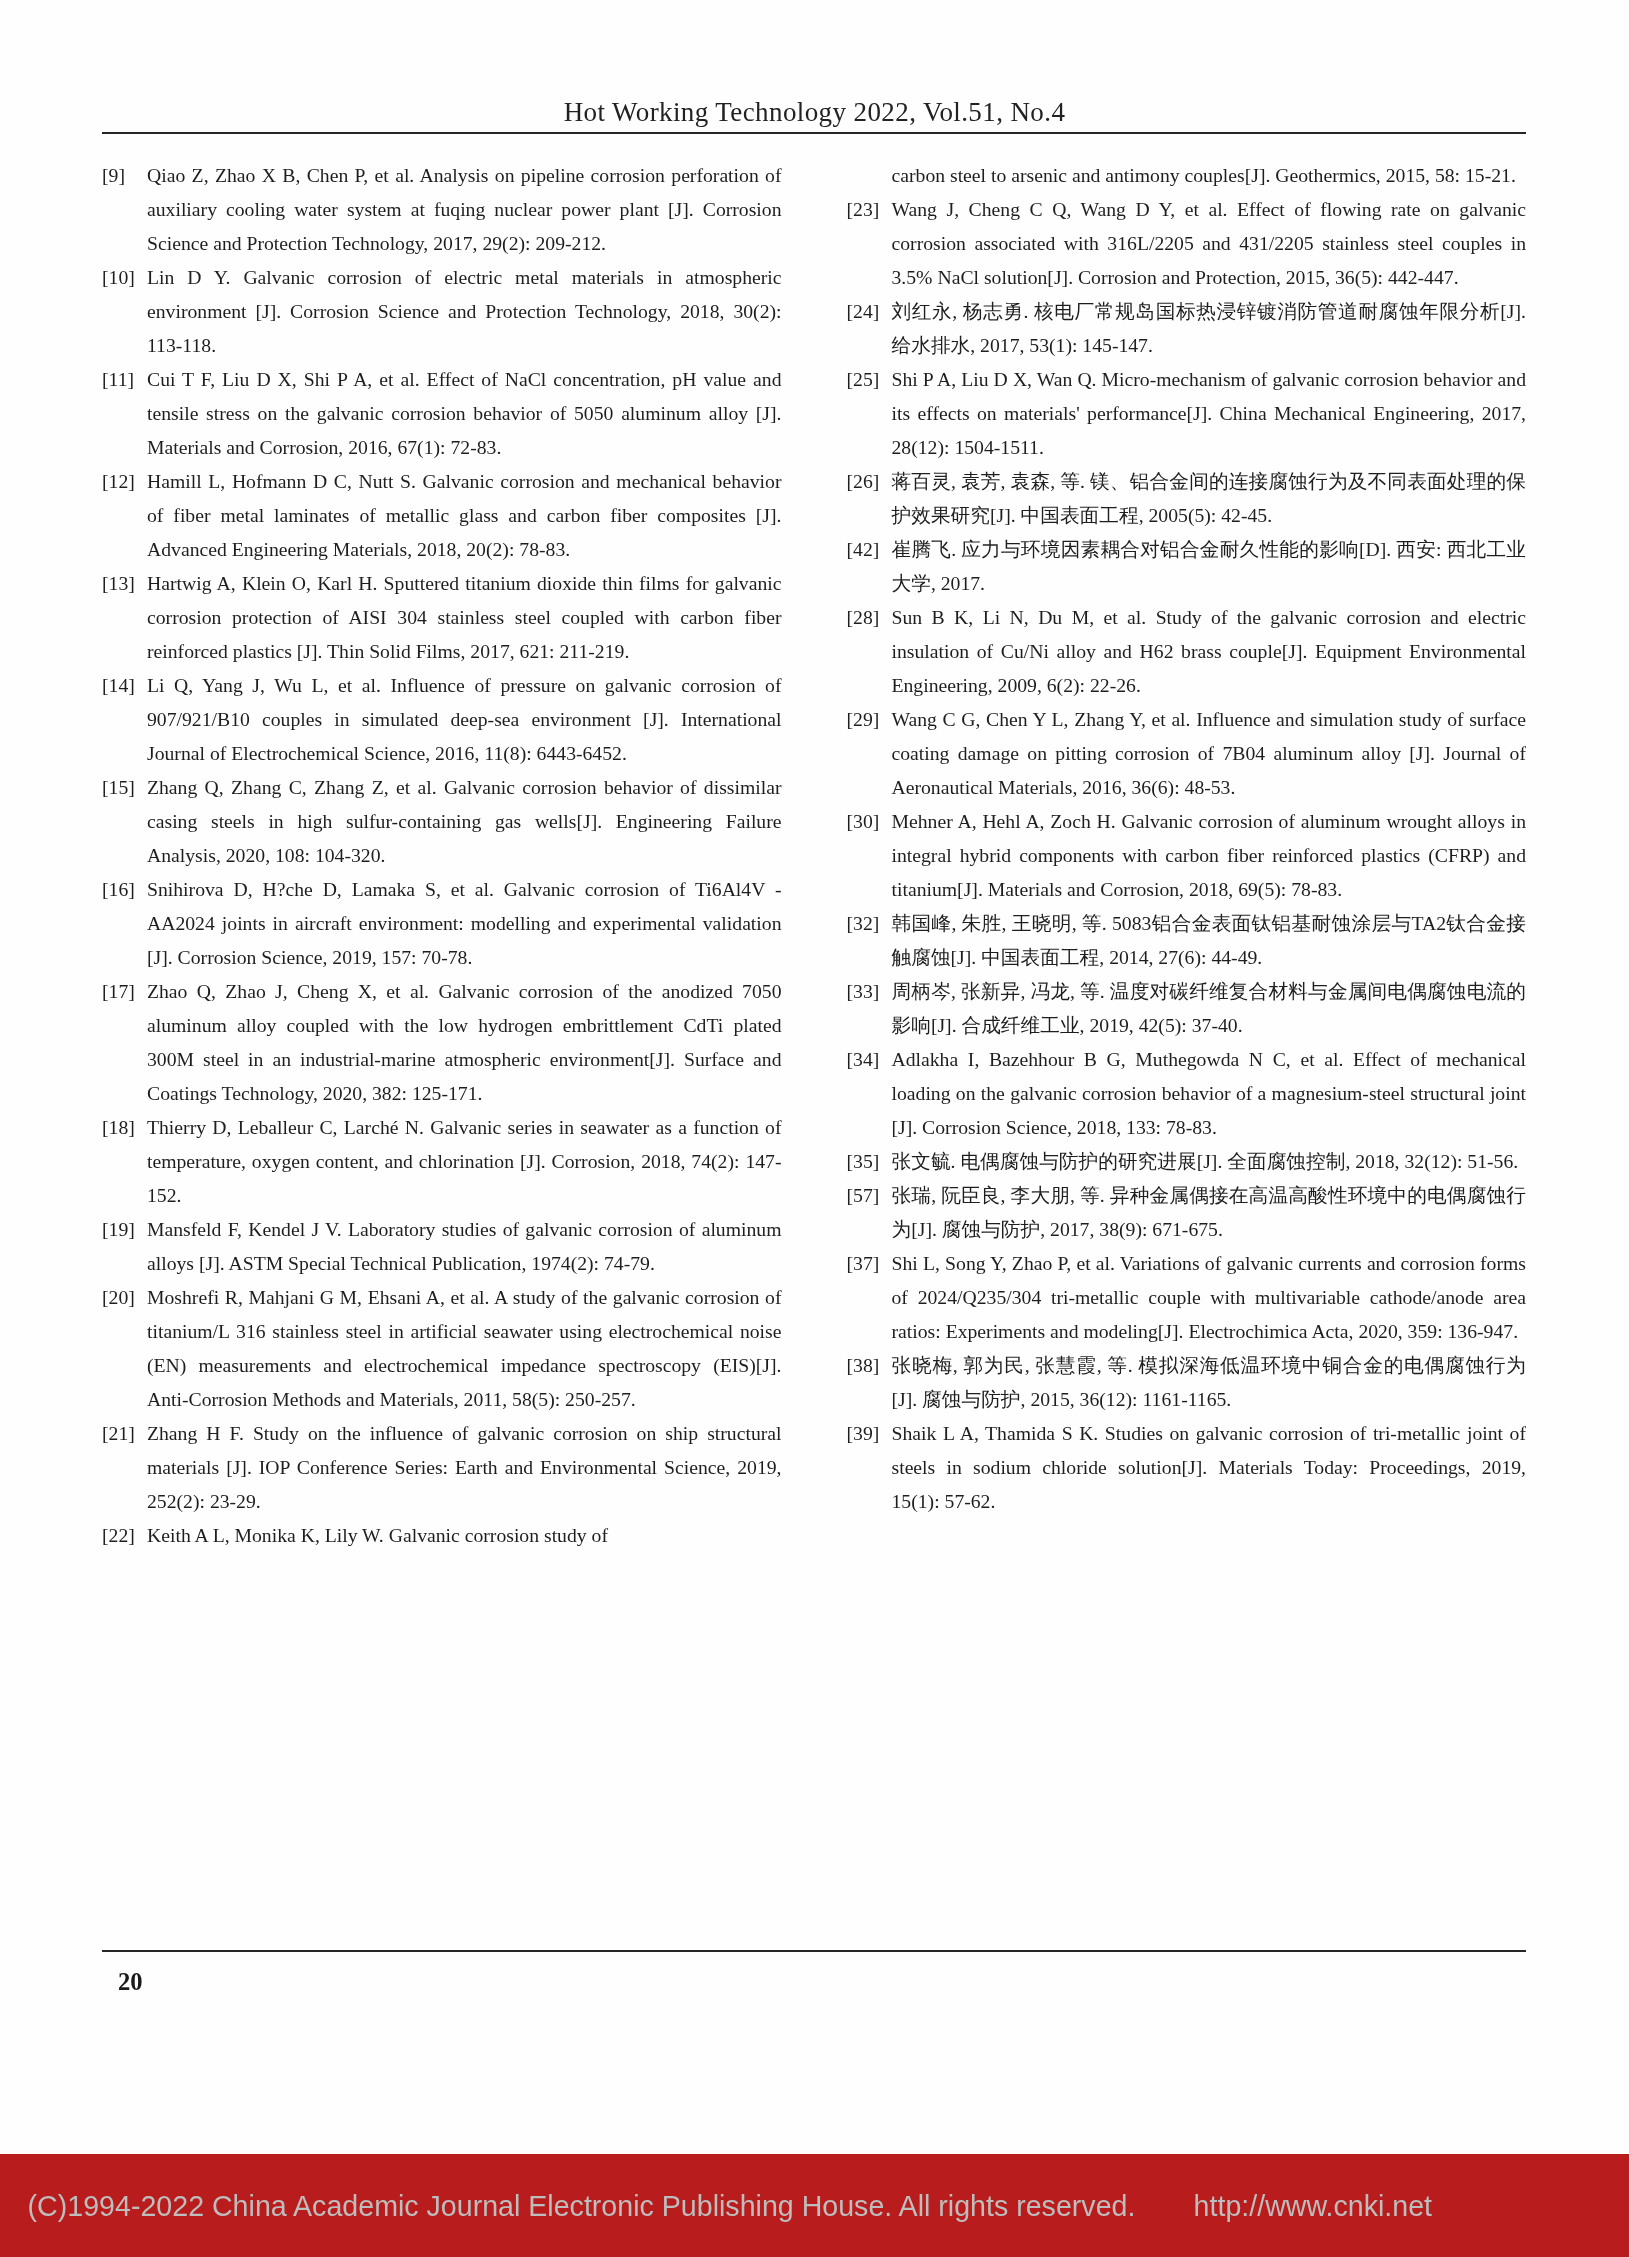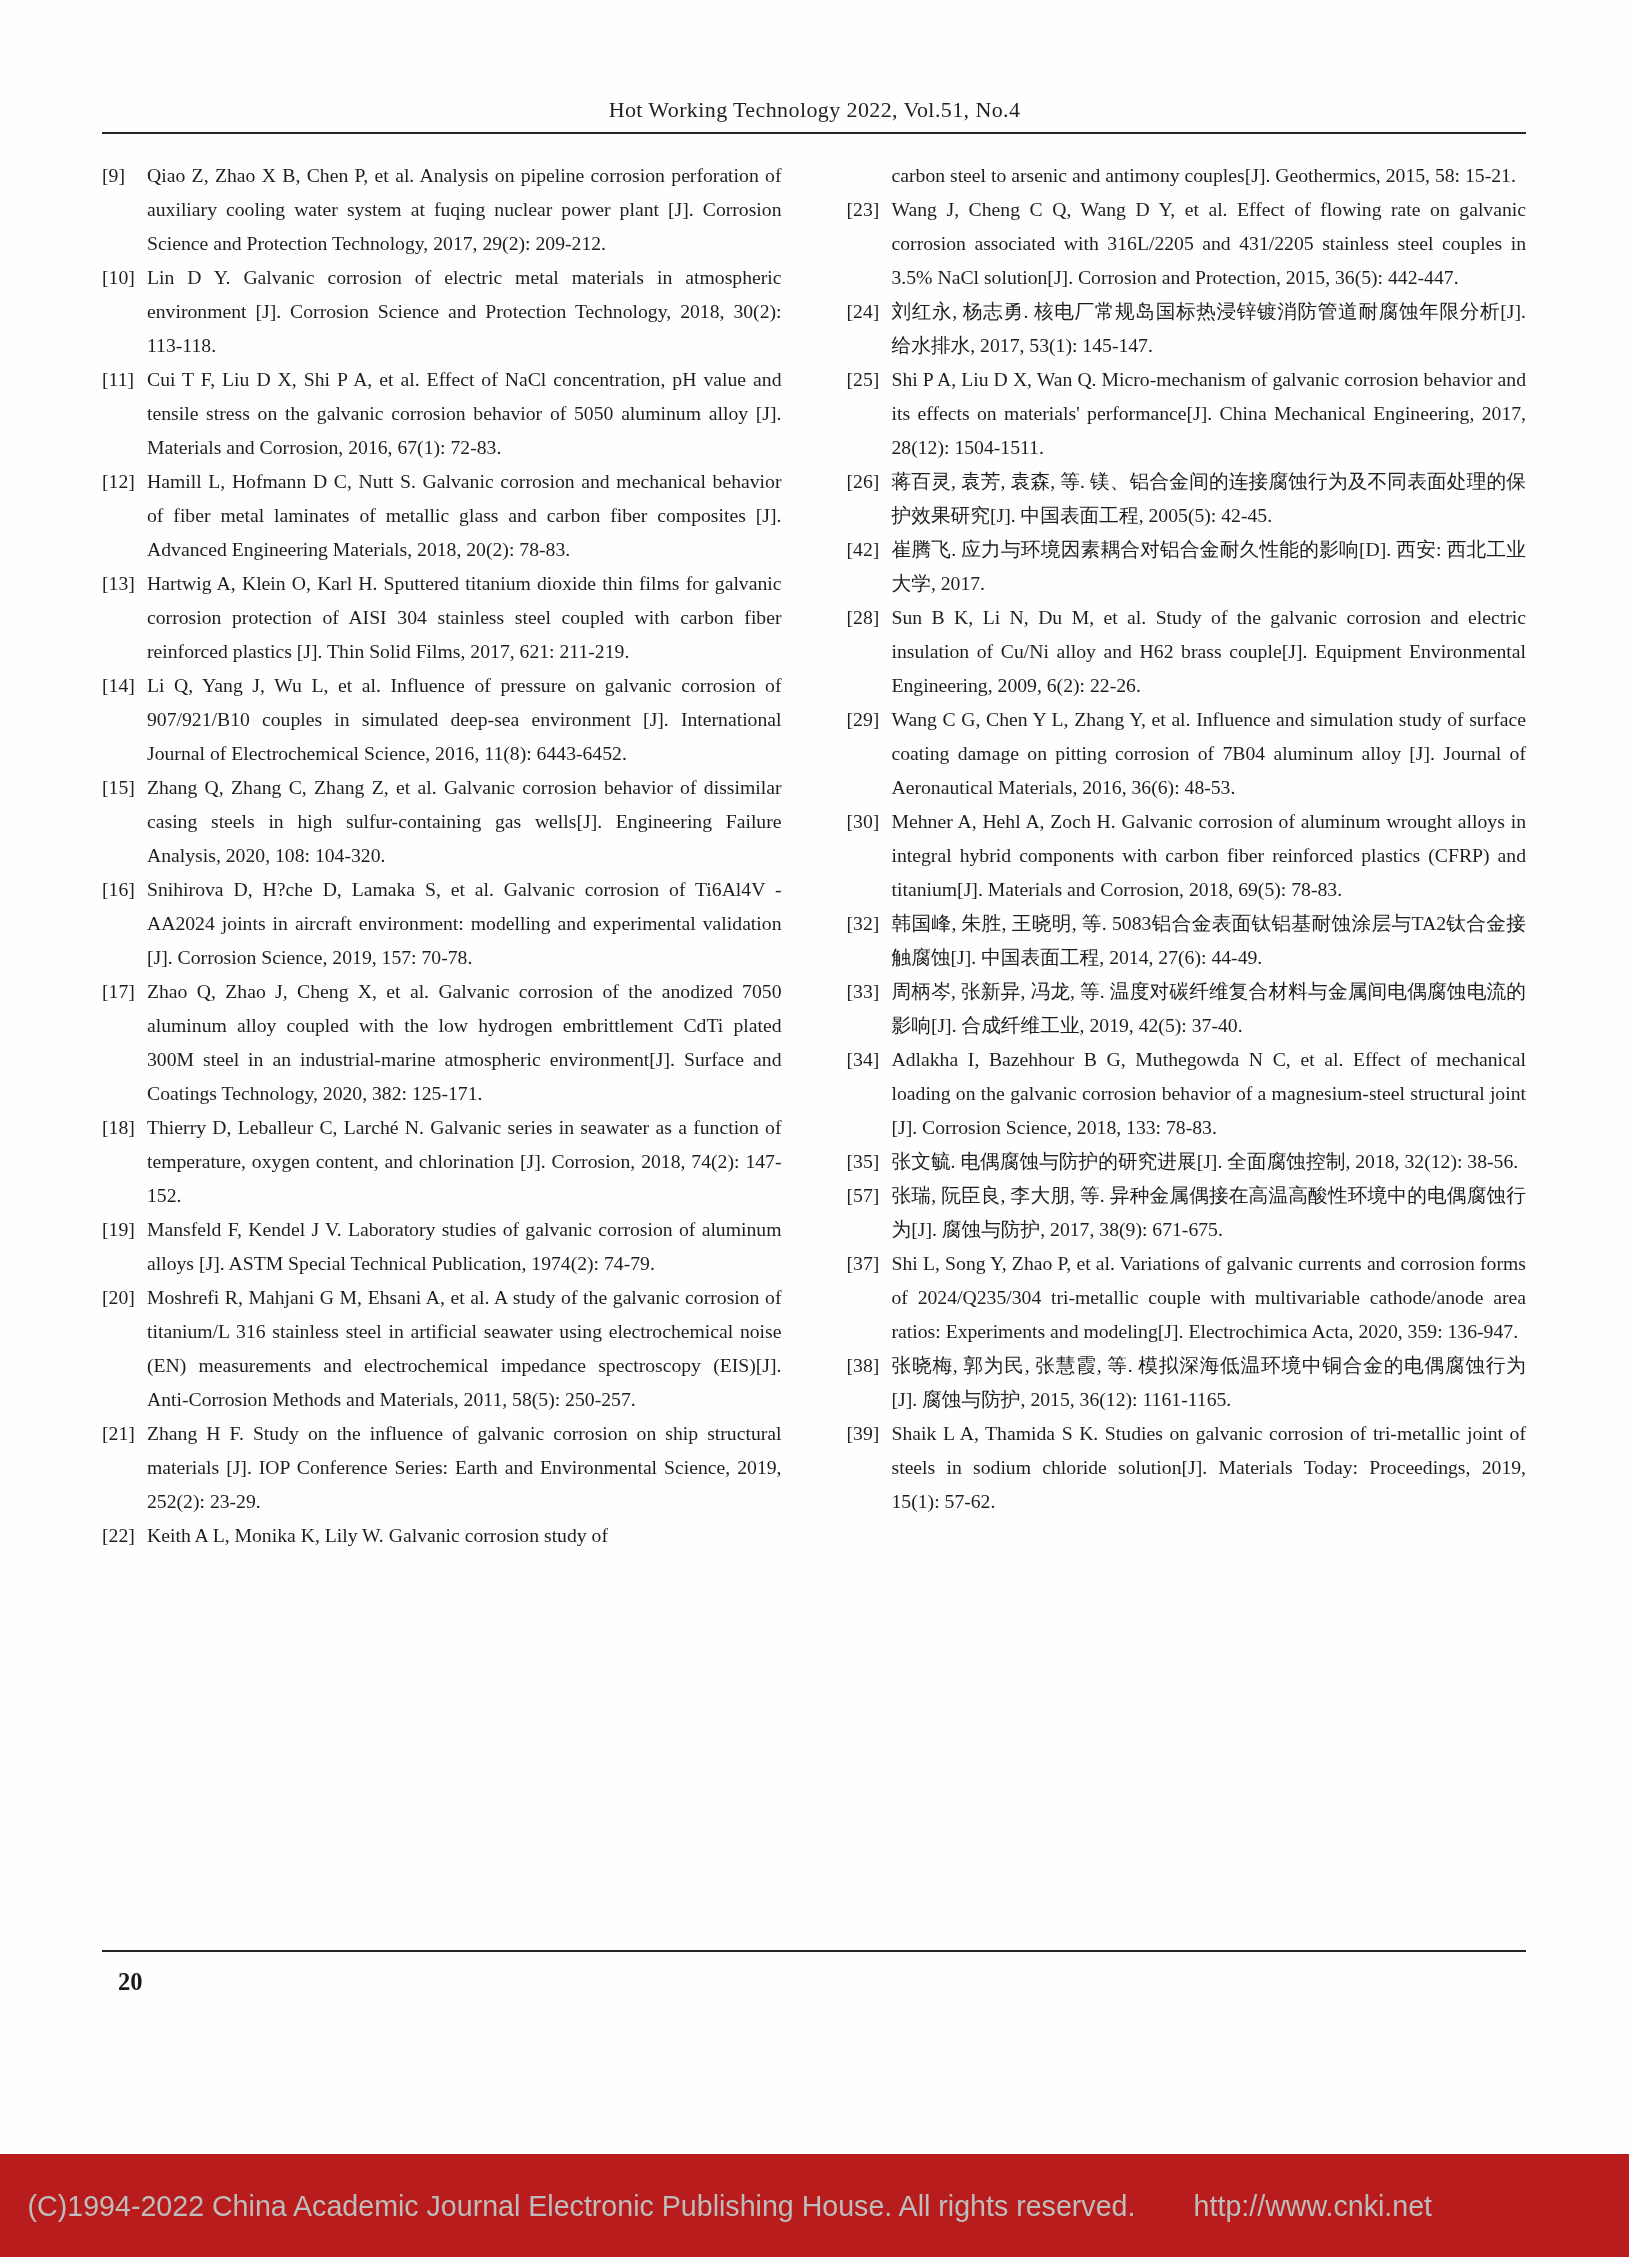--- a/index.html
+++ b/index.html
@@ -12,21 +12,21 @@
     color: #1c1c1c;
     font-family: "Liberation Serif", "DejaVu Serif", serif;
     overflow: hidden;
   }
   .journal-header {
     position: absolute;
     top: 97px;
     left: 0;
     width: 100%;
     text-align: center;
-    font-size: 22px;
+    font-size: 27px;
     letter-spacing: 0.4px;
     color: #222;
   }
   .header-rule {
     position: absolute;
     top: 132px;
     left: 102px;
     width: 1424px;
     height: 2px;
     background: #262626;
@@ -118,21 +118,21 @@
         <div class="ref"><span class="ref-num">[24]</span><span class="ref-text">刘红永, 杨志勇. 核电厂常规岛国标热浸锌镀消防管道耐腐蚀年限分析[J]. 给水排水, 2017, 53(1): 145-147.</span></div>
         <div class="ref"><span class="ref-num">[25]</span><span class="ref-text">Shi P A, Liu D X, Wan Q. Micro-mechanism of galvanic corrosion behavior and its effects on materials' performance[J]. China Mechanical Engineering, 2017, 28(12): 1504-1511.</span></div>
         <div class="ref"><span class="ref-num">[26]</span><span class="ref-text">蒋百灵, 袁芳, 袁森, 等. 镁、铝合金间的连接腐蚀行为及不同表面处理的保护效果研究[J]. 中国表面工程, 2005(5): 42-45.</span></div>
         <div class="ref"><span class="ref-num">[42]</span><span class="ref-text">崔腾飞. 应力与环境因素耦合对铝合金耐久性能的影响[D]. 西安: 西北工业大学, 2017.</span></div>
         <div class="ref"><span class="ref-num">[28]</span><span class="ref-text">Sun B K, Li N, Du M, et al. Study of the galvanic corrosion and electric insulation of Cu/Ni alloy and H62 brass couple[J]. Equipment Environmental Engineering, 2009, 6(2): 22-26.</span></div>
         <div class="ref"><span class="ref-num">[29]</span><span class="ref-text">Wang C G, Chen Y L, Zhang Y, et al. Influence and simulation study of surface coating damage on pitting corrosion of 7B04 aluminum alloy [J]. Journal of Aeronautical Materials, 2016, 36(6): 48-53.</span></div>
         <div class="ref"><span class="ref-num">[30]</span><span class="ref-text">Mehner A, Hehl A, Zoch H. Galvanic corrosion of aluminum wrought alloys in integral hybrid components with carbon fiber reinforced plastics (CFRP) and titanium[J]. Materials and Corrosion, 2018, 69(5): 78-83.</span></div>
         <div class="ref"><span class="ref-num">[32]</span><span class="ref-text">韩国峰, 朱胜, 王晓明, 等. 5083铝合金表面钛铝基耐蚀涂层与TA2钛合金接触腐蚀[J]. 中国表面工程, 2014, 27(6): 44-49.</span></div>
         <div class="ref"><span class="ref-num">[33]</span><span class="ref-text">周柄岑, 张新异, 冯龙, 等. 温度对碳纤维复合材料与金属间电偶腐蚀电流的影响[J]. 合成纤维工业, 2019, 42(5): 37-40.</span></div>
         <div class="ref"><span class="ref-num">[34]</span><span class="ref-text">Adlakha I, Bazehhour B G, Muthegowda N C, et al. Effect of mechanical loading on the galvanic corrosion behavior of a magnesium-steel structural joint [J]. Corrosion Science, 2018, 133: 78-83.</span></div>
-        <div class="ref"><span class="ref-num">[35]</span><span class="ref-text">张文毓. 电偶腐蚀与防护的研究进展[J]. 全面腐蚀控制, 2018, 32(12): 38-56.</span></div>
+        <div class="ref"><span class="ref-num">[35]</span><span class="ref-text">张文毓. 电偶腐蚀与防护的研究进展[J]. 全面腐蚀控制, 2018, 32(12): 51-56.</span></div>
         <div class="ref"><span class="ref-num">[57]</span><span class="ref-text">张瑞, 阮臣良, 李大朋, 等. 异种金属偶接在高温高酸性环境中的电偶腐蚀行为[J]. 腐蚀与防护, 2017, 38(9): 671-675.</span></div>
         <div class="ref"><span class="ref-num">[37]</span><span class="ref-text">Shi L, Song Y, Zhao P, et al. Variations of galvanic currents and corrosion forms of 2024/Q235/304 tri-metallic couple with multivariable cathode/anode area ratios: Experiments and modeling[J]. Electrochimica Acta, 2020, 359: 136-947.</span></div>
         <div class="ref"><span class="ref-num">[38]</span><span class="ref-text">张晓梅, 郭为民, 张慧霞, 等. 模拟深海低温环境中铜合金的电偶腐蚀行为[J]. 腐蚀与防护, 2015, 36(12): 1161-1165.</span></div>
         <div class="ref"><span class="ref-num">[39]</span><span class="ref-text">Shaik L A, Thamida S K. Studies on galvanic corrosion of tri-metallic joint of steels in sodium chloride solution[J]. Materials Today: Proceedings, 2019, 15(1): 57-62.</span></div>
       </div>
   </div>
 
   <div class="footer-rule"></div>
 
   <div class="page-number">20</div>

